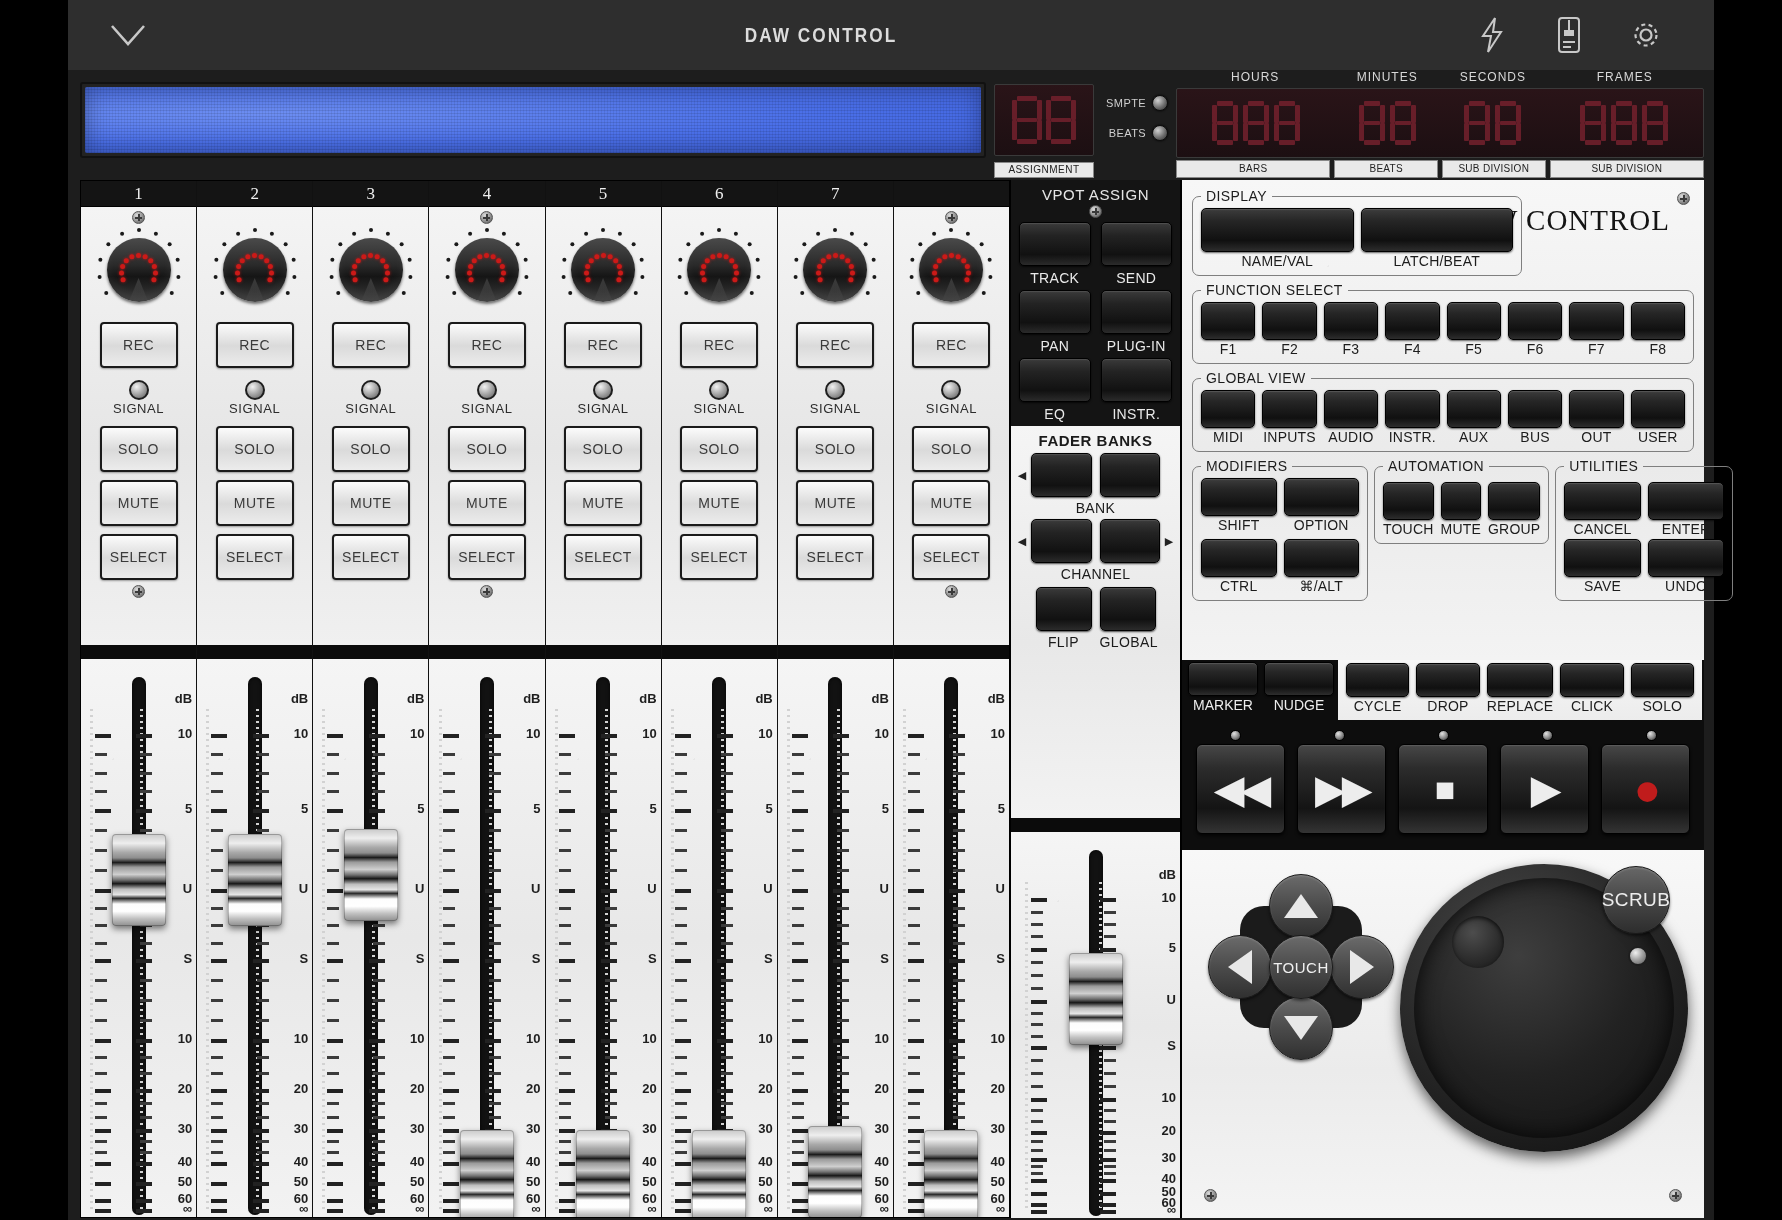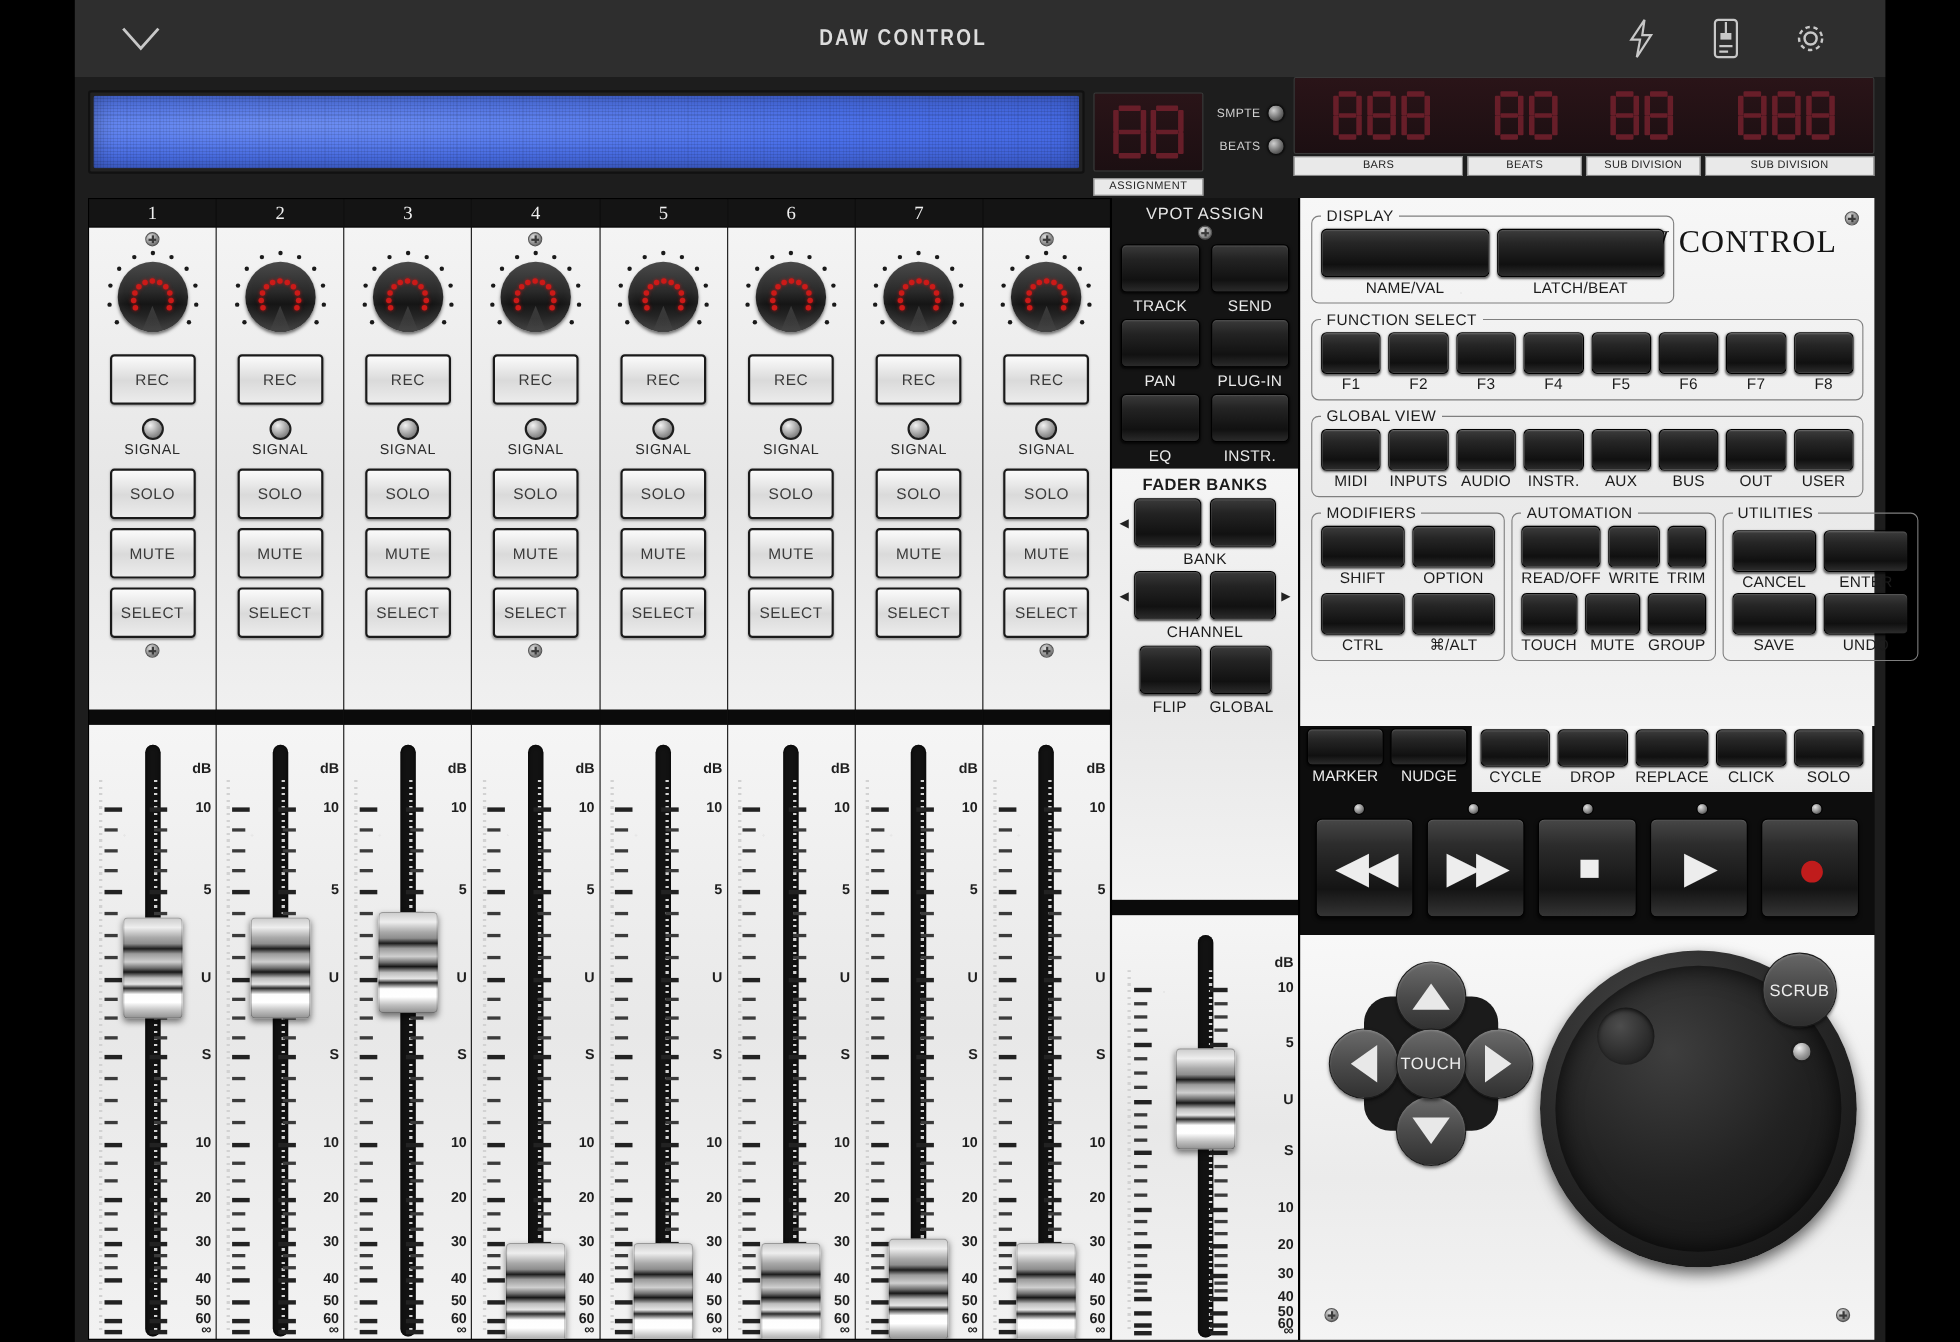--- a/index.html
+++ b/index.html
@@ -381,21 +381,21 @@
     position:absolute; left:52px; top:52px; width:52px;height:52px;border-radius:50%;
     background:radial-gradient(circle at 40% 32%, #4d4d4d, #2b2b2b 60%, #181818 100%);
     box-shadow:inset 0 2px 4px rgba(0,0,0,.7);
   }
   .scrub{
     position:absolute; right:34px; top:16px; width:68px;height:68px;border-radius:50%;
     background:linear-gradient(180deg,#676767,#464646 52%,#2d2d2d);
     border:1px solid #1a1a1a;
     box-shadow:0 2px 3px rgba(0,0,0,.5), inset 0 1px 2px rgba(255,255,255,.18);
     display:flex;align-items:center;justify-content:center;
-    font-size:15px; color:#ededed; letter-spacing:.4px; cursor:pointer;text-align:right;
+    font-size:19px; color:#ededed; letter-spacing:.4px; cursor:pointer;text-align:right;
   }
   .scrub-led{
     position:absolute; right:56px; top:96px;
     width:20px;height:20px;border-radius:50%;
     background:radial-gradient(circle at 35% 30%, #f0f0f0, #a0a0a0 48%, #5a5a5a 100%);
     border:2px solid #1e1e1e;
   }
   .jz-screw-l{ position:absolute; left:22px; bottom:16px;}
   .jz-screw-r{ position:absolute; right:22px; bottom:16px;}
 </style>
@@ -470,20 +470,26 @@
             <span>SMPTE</span>
             <div class="led-sm"></div>
           </div>
           <div class="smpte-row">
             <span>BEATS</span>
             <div class="led-sm"></div>
           </div>
         </div>
 
       <div class="tc-main">
+        <div class="tc-heads" id="tcHeads">
+            <div style="flex: 3 1 0%;">HOURS</div>
+            <div style="flex: 2 1 0%;">MINUTES</div>
+            <div style="flex: 2 1 0%;">SECONDS</div>
+            <div style="flex: 3 1 0%;">FRAMES</div>
+          </div>
         <div class="tc-digits" id="tcDigits">
             <div class="tc-grp" style="flex: 3 1 0%;">
               <div class="seg small">
                 <i class="a"></i>
                 <i class="b"></i>
                 <i class="c"></i>
                 <i class="d"></i>
                 <i class="e"></i>
                 <i class="f"></i>
                 <i class="g"></i>
@@ -2344,34 +2350,20 @@
                   <div class="blbl">CTRL</div>
                 </div>
                 <div class="bcell">
                   <div class="bkey"></div>
                   <div class="blbl">⌘/ALT</div>
                 </div>
               </div>
           </fieldset>
           <fieldset class="grp" style="flex:1">
             <legend>AUTOMATION</legend>
-            <div class="btnrow" id="autoBtns1">
-                <div class="bcell">
-                  <div class="bkey"></div>
-                  <div class="blbl">READ/OFF</div>
-                </div>
-                <div class="bcell">
-                  <div class="bkey"></div>
-                  <div class="blbl">WRITE</div>
-                </div>
-                <div class="bcell">
-                  <div class="bkey"></div>
-                  <div class="blbl">TRIM</div>
-                </div>
-              </div>
             <div class="btnrow" style="margin-top:4px" id="autoBtns2">
                 <div class="bcell">
                   <div class="bkey"></div>
                   <div class="blbl">TOUCH</div>
                 </div>
                 <div class="bcell">
                   <div class="bkey"></div>
                   <div class="blbl">MUTE</div>
                 </div>
                 <div class="bcell">

